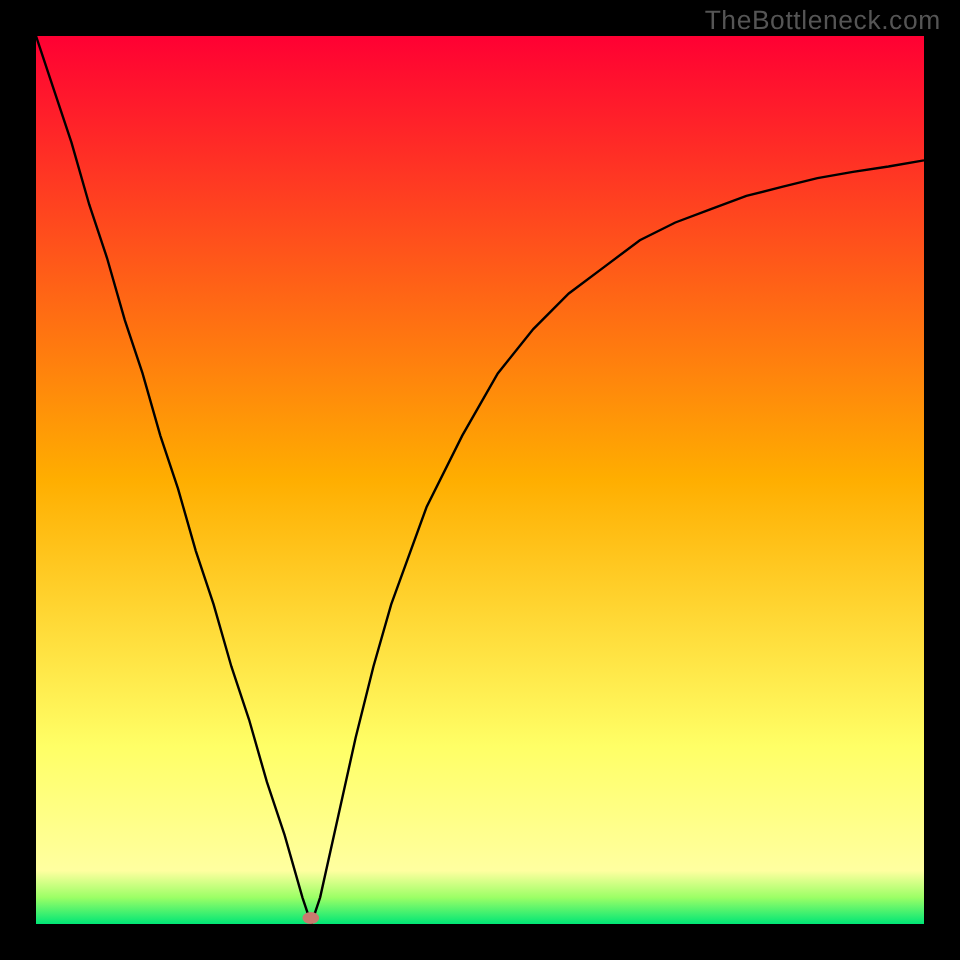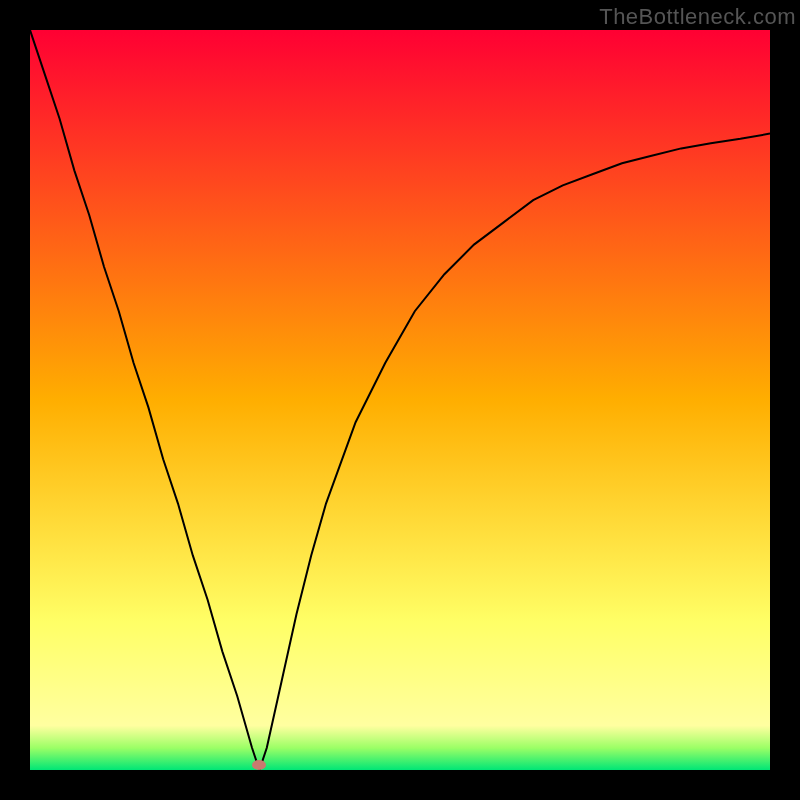--- a/index.html
+++ b/index.html
@@ -13,21 +13,21 @@
   }
   .frame {
     position: relative;
     width: 800px;
     height: 800px;
     background: #000;
   }
   .watermark {
     position: absolute;
     top: 4px;
-    right: 4px;
+    right: 16px;
     color: #555;
     font-size: 22px;
     font-weight: 500;
     letter-spacing: 0.5px;
     z-index: 10;
   }
   .plot {
     position: absolute;
     left: 30px;
     top: 30px;

